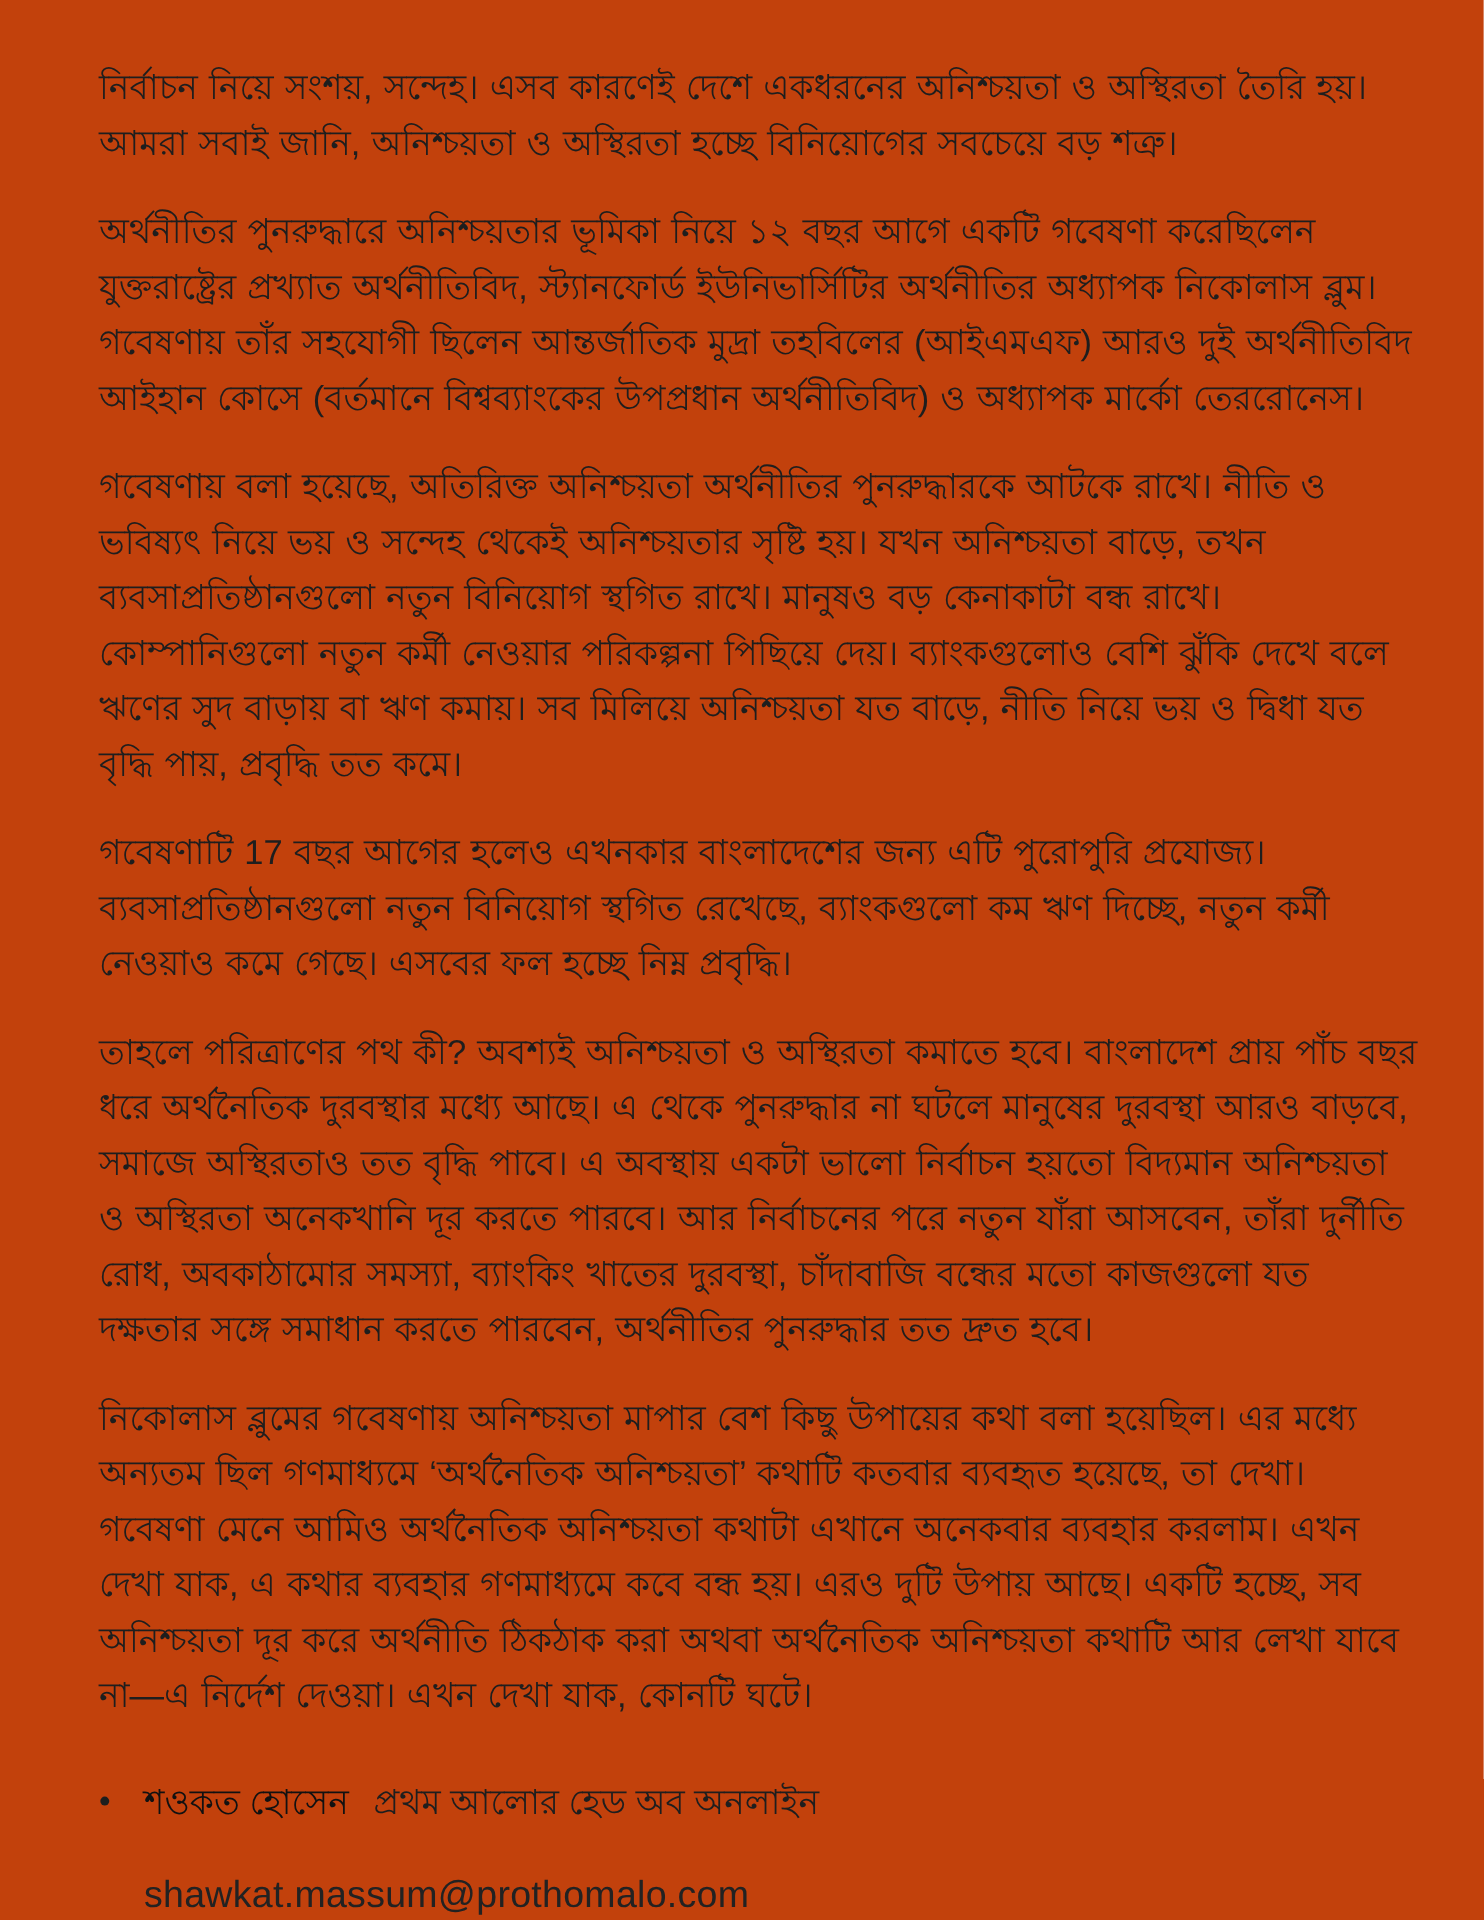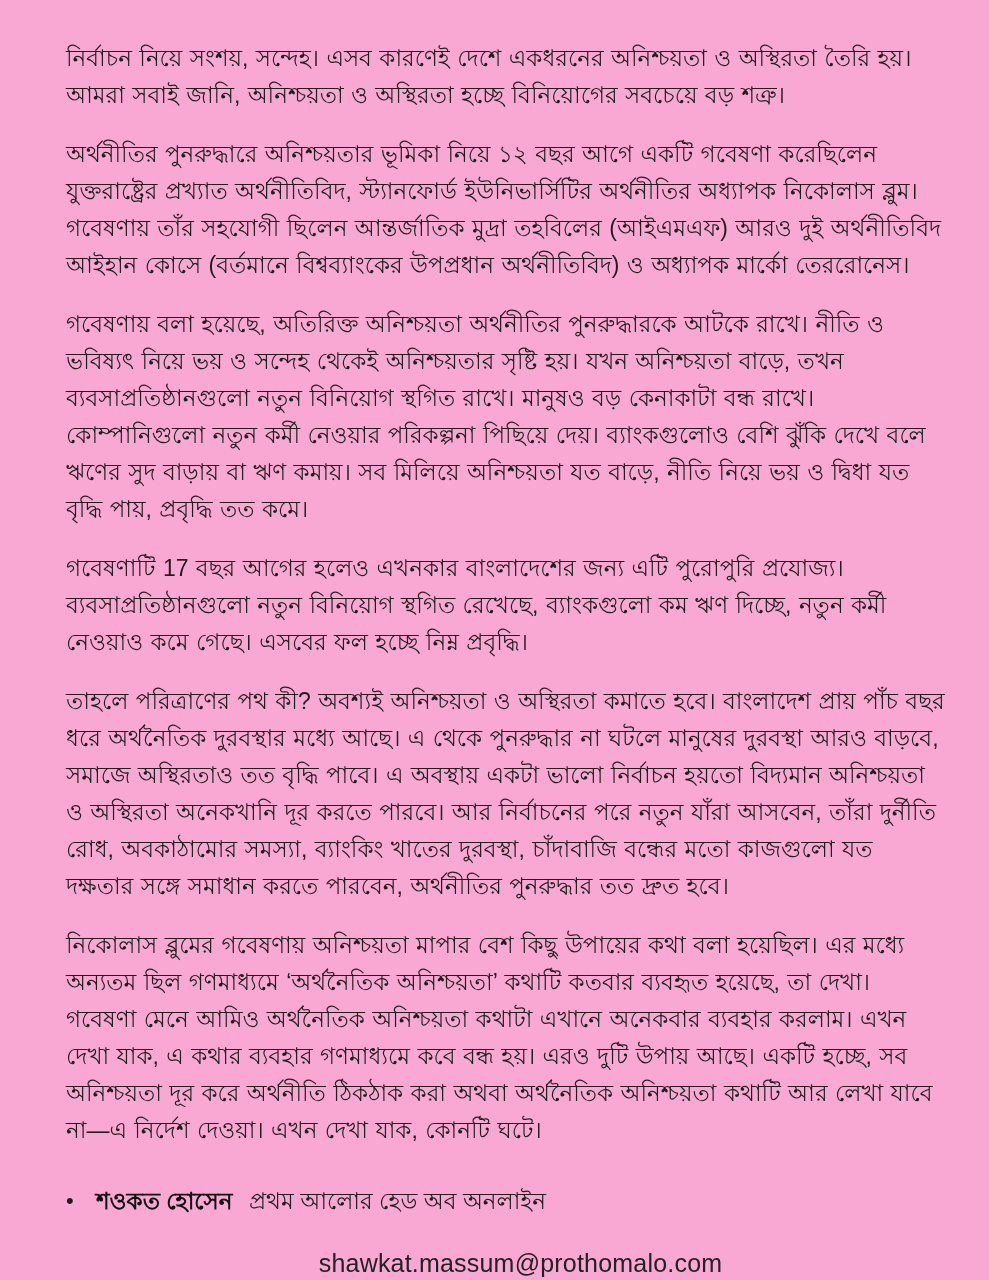--- a/index.html
+++ b/index.html
@@ -12,21 +12,21 @@
     height: 1280px;
     overflow: hidden;
     font-family: "Liberation Sans", sans-serif;
     color: #1e1e1e;
   }
   .page {
     box-sizing: border-box;
     width: 989px;
     height: 1280px;
     padding: 40px 44px 0 66px;
-    background: #f9a8d4;
+    background: #c2410c;
   }
   .article p.body-para {
     margin: 0 0 22px 0;
     font-size: 23px;
     line-height: 37px;
     color: #1e1e1e;
     text-align: left;
     word-spacing: 1px;
   }
   .byline {
@@ -36,35 +36,34 @@
     font-size: 23px;
     line-height: 32px;
   }
   .byline .bullet {
     width: 30px;
     flex: 0 0 30px;
     font-size: 22px;
     color: #1e1e1e;
   }
   .byline .author {
-    font-weight: bold;
+    font-weight: normal;
     color: #111111;
     margin-right: 10px;
     white-space: nowrap;
   }
   .byline .role {
     color: #1e1e1e;
     white-space: nowrap;
   }
   .email {
     margin: 32px 0 0 30px;
     font-size: 25px;
     color: #222222;
     letter-spacing: 0.2px;
-    text-align: center;
   }
 </style>
 </head>
 <body>
 
 <div class="page">
   <div class="article">
     <p class="body-para">নির্বাচন নিয়ে সংশয়, সন্দেহ। এসব কারণেই দেশে একধরনের অনিশ্চয়তা ও অস্থিরতা তৈরি হয়। আমরা সবাই জানি, অনিশ্চয়তা ও অস্থিরতা হচ্ছে বিনিয়োগের সবচেয়ে বড় শত্রু।</p>
     <p class="body-para">অর্থনীতির পুনরুদ্ধারে অনিশ্চয়তার ভূমিকা নিয়ে ১২ বছর আগে একটি গবেষণা করেছিলেন যুক্তরাষ্ট্রের প্রখ্যাত অর্থনীতিবিদ, স্ট্যানফোর্ড ইউনিভার্সিটির অর্থনীতির অধ্যাপক নিকোলাস ব্লুম। গবেষণায় তাঁর সহযোগী ছিলেন আন্তর্জাতিক মুদ্রা তহবিলের (আইএমএফ) আরও দুই অর্থনীতিবিদ আইহান কোসে (বর্তমানে বিশ্বব্যাংকের উপপ্রধান অর্থনীতিবিদ) ও অধ্যাপক মার্কো তেররোনেস।</p>
     <p class="body-para">গবেষণায় বলা হয়েছে, অতিরিক্ত অনিশ্চয়তা অর্থনীতির পুনরুদ্ধারকে আটকে রাখে। নীতি ও ভবিষ্যৎ নিয়ে ভয় ও সন্দেহ থেকেই অনিশ্চয়তার সৃষ্টি হয়। যখন অনিশ্চয়তা বাড়ে, তখন ব্যবসাপ্রতিষ্ঠানগুলো নতুন বিনিয়োগ স্থগিত রাখে। মানুষও বড় কেনাকাটা বন্ধ রাখে। কোম্পানিগুলো নতুন কর্মী নেওয়ার পরিকল্পনা পিছিয়ে দেয়। ব্যাংকগুলোও বেশি ঝুঁকি দেখে বলে ঋণের সুদ বাড়ায় বা ঋণ কমায়। সব মিলিয়ে অনিশ্চয়তা যত বাড়ে, নীতি নিয়ে ভয় ও দ্বিধা যত বৃদ্ধি পায়, প্রবৃদ্ধি তত কমে।</p>

